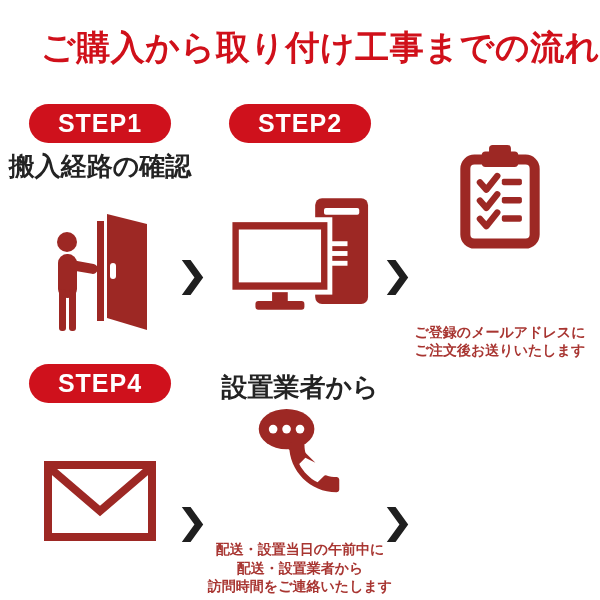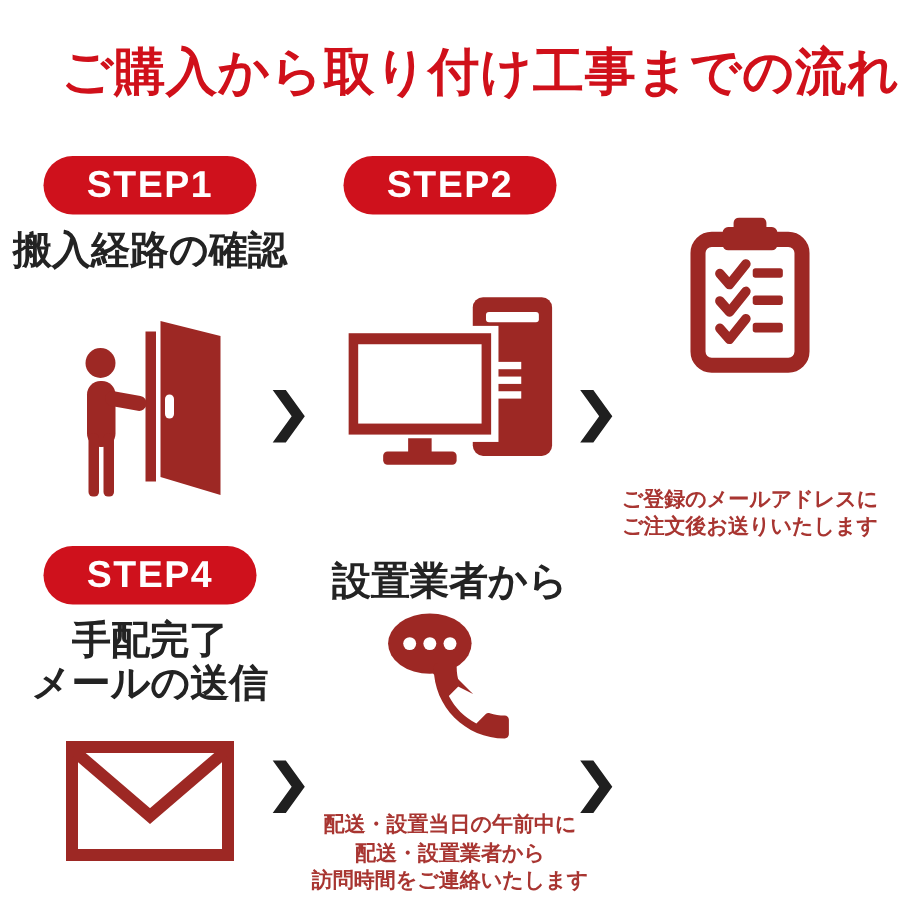--- a/index.html
+++ b/index.html
@@ -112,22 +112,20 @@
     </svg>
     <svg class="arrow arrow-b" viewBox="0 0 26 38">
       <polygon points="2,1 11,1 24,19 11,37 2,37 15,19" fill="currentColor"></polygon>
     </svg>
   </div>
 
   <div class="row row2">
 
     <div class="col">
       <div class="badge">STEP4</div>
-      <div class="label">手配完了
-メールの送信</div>
       <div class="icon-area">
         <svg class="ic" width="112" height="80" viewBox="0 0 112 80">
           <rect x="4" y="4" width="104" height="72" fill="#fff" stroke="currentColor" stroke-width="8"></rect>
           <path d="M7,8 L56,50 L105,8" fill="none" stroke="currentColor" stroke-width="8"></path>
         </svg>
       </div>
     </div>
 
     <div class="col">
       <div class="label">設置業者から</div>

